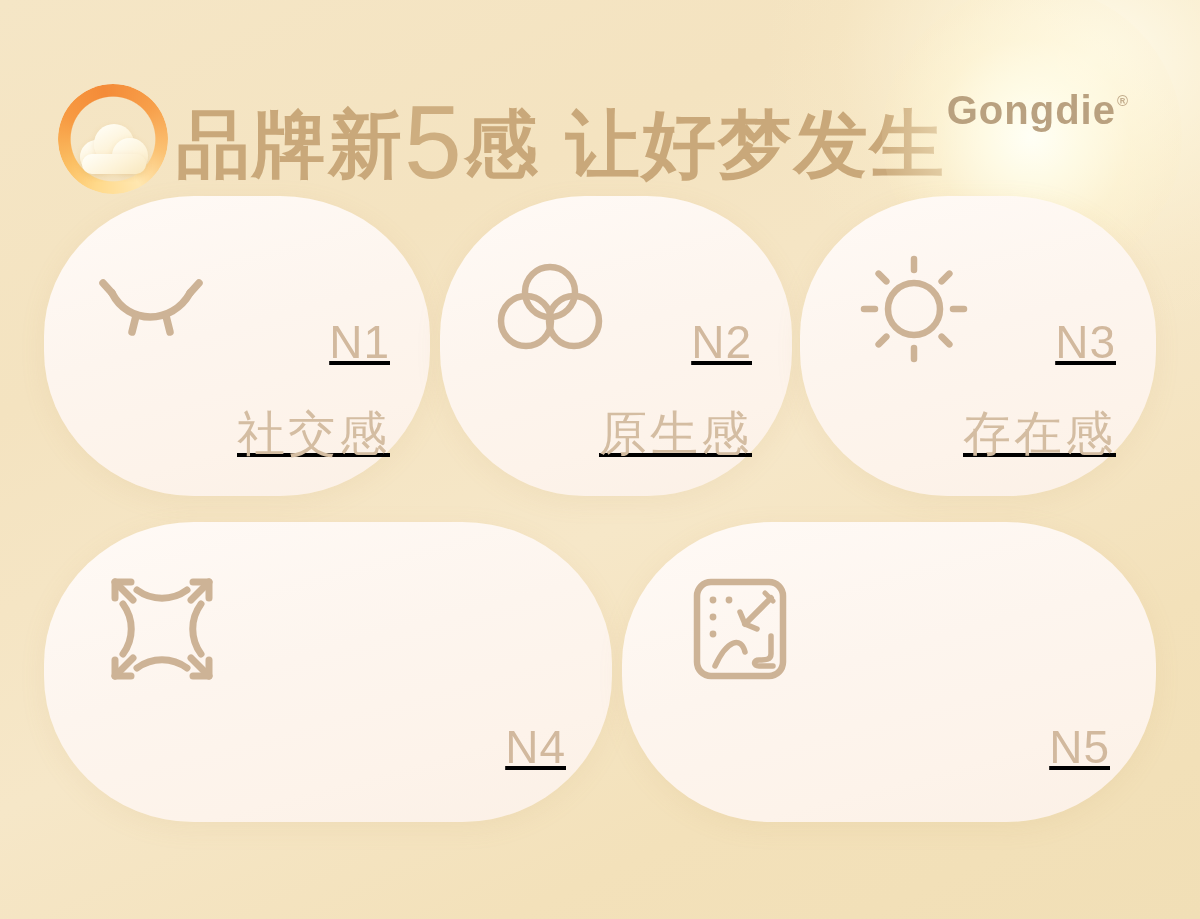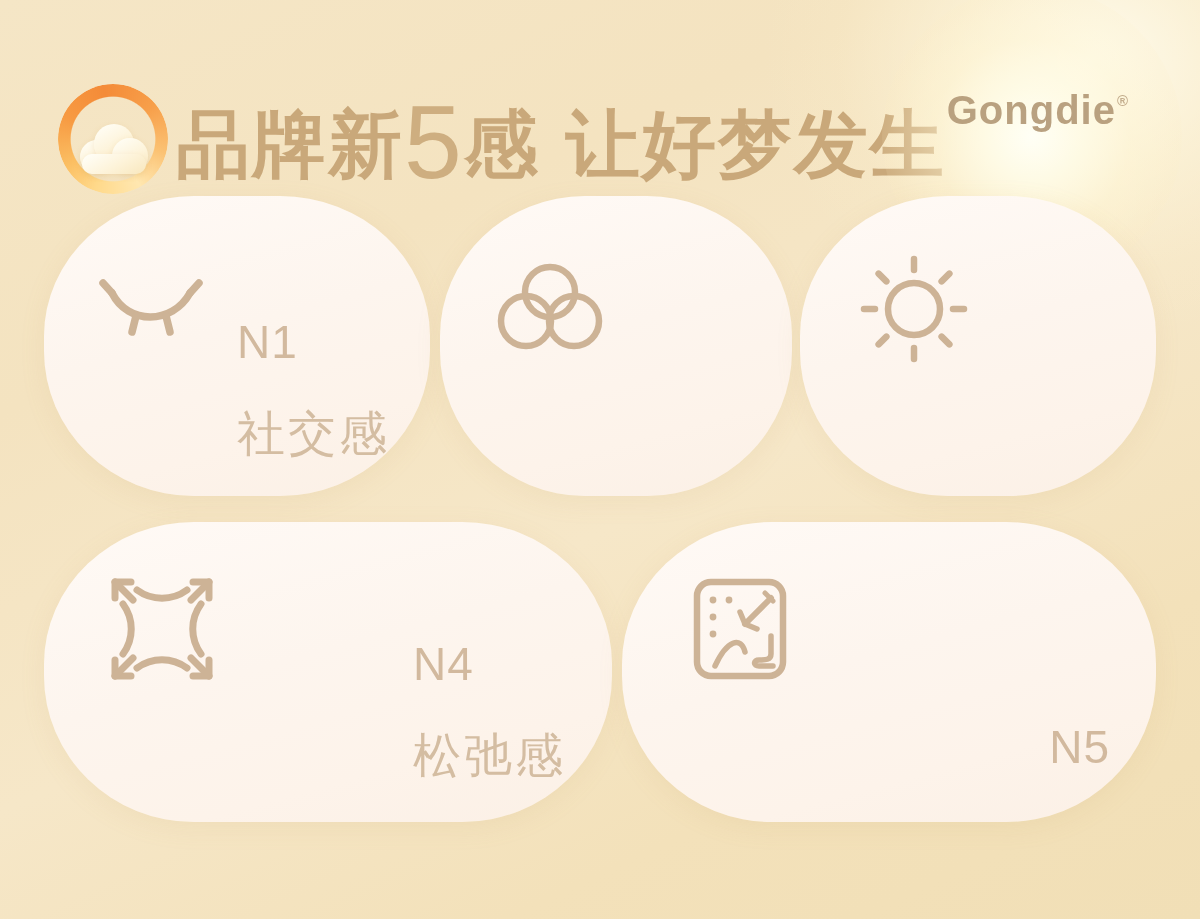--- a/index.html
+++ b/index.html
@@ -140,22 +140,23 @@
   .card-icon{
     position:absolute; left:54px; top:58px;
     width:120px; height:110px;
     color:#cdb396;
   }
   .c-n4 .card-icon, .c-n5 .card-icon{ left:58px; top:52px; }
   .card-icon svg{ width:100%; height:100%; display:block; overflow:visible; }
 
   .card-labels{
     position:absolute; right:40px; bottom:38px;
-    text-align:left;
+    text-align:right;
     line-height:1;
+    text-decoration:underline;
   }
   .c-n4 .card-labels, .c-n5 .card-labels{ right:46px; bottom:42px; }
 
   .lab-code{
     font-size:46px;
     color:#d2b99e;
     letter-spacing:1px;
     font-weight:400;
     margin-bottom:10px;
   }
@@ -220,36 +221,44 @@
         </div>
       </div>
 
       <div class="card c-n2">
         <div class="card-icon">
           <svg viewBox="0 0 120 100" fill="none" stroke="currentColor" stroke-width="6.5" stroke-linecap="round">
             <circle cx="56" cy="33" r="25"></circle>
             <circle cx="32" cy="62" r="25"></circle>
             <circle cx="80" cy="62" r="25"></circle>
           </svg>
+        </div>
+        <div class="card-labels">
+          <div class="lab-code">N2</div>
+          <div class="lab-name">原生感</div>
         </div>
       </div>
 
       <div class="card c-n3">
         <div class="card-icon">
           <svg viewBox="0 0 110 110" fill="none" stroke="currentColor" stroke-width="6.5" stroke-linecap="round">
             <circle cx="55" cy="55" r="26"></circle>
             <line x1="55" y1="5" x2="55" y2="16"></line>
             <line x1="55" y1="94" x2="55" y2="105"></line>
             <line x1="5" y1="55" x2="16" y2="55"></line>
             <line x1="94" y1="55" x2="105" y2="55"></line>
             <line x1="19.6" y1="19.6" x2="27.4" y2="27.4"></line>
             <line x1="82.6" y1="82.6" x2="90.4" y2="90.4"></line>
             <line x1="19.6" y1="90.4" x2="27.4" y2="82.6"></line>
             <line x1="82.6" y1="27.4" x2="90.4" y2="19.6"></line>
           </svg>
+        </div>
+        <div class="card-labels">
+          <div class="lab-code">N3</div>
+          <div class="lab-name">存在感</div>
         </div>
       </div>
     </div>
 
     <div class="row row-bot">
 
       <div class="card c-n4">
         <div class="card-icon">
           <svg viewBox="0 0 110 110" fill="none" stroke="currentColor" stroke-width="7" stroke-linecap="round" stroke-linejoin="round">
             <path d="M30 16 C45 27, 65 27, 80 16"></path>
@@ -261,21 +270,20 @@
             <polyline points="24,102 8,102 8,86"></polyline>
             <polyline points="86,102 102,102 102,86"></polyline>
             <line x1="8" y1="8" x2="26" y2="26"></line>
             <line x1="102" y1="8" x2="84" y2="26"></line>
             <line x1="8" y1="102" x2="26" y2="84"></line>
             <line x1="102" y1="102" x2="84" y2="84"></line>
           </svg>
         </div>
         <div class="card-labels">
           <div class="lab-code">N4</div>
-          <div class="lab-name">松弛感</div>
         </div>
       </div>
 
       <div class="card c-n5">
         <div class="card-icon">
           <svg viewBox="0 0 110 110" fill="none" stroke="currentColor" stroke-linecap="round" stroke-linejoin="round">
             <rect x="12" y="8" width="86" height="94" rx="14" stroke-width="6.5"></rect>
             <circle cx="28" cy="26" r="3.4" fill="currentColor" stroke="none"></circle>
             <circle cx="44" cy="26" r="3.4" fill="currentColor" stroke="none"></circle>
             <circle cx="28" cy="43" r="3.4" fill="currentColor" stroke="none"></circle>

